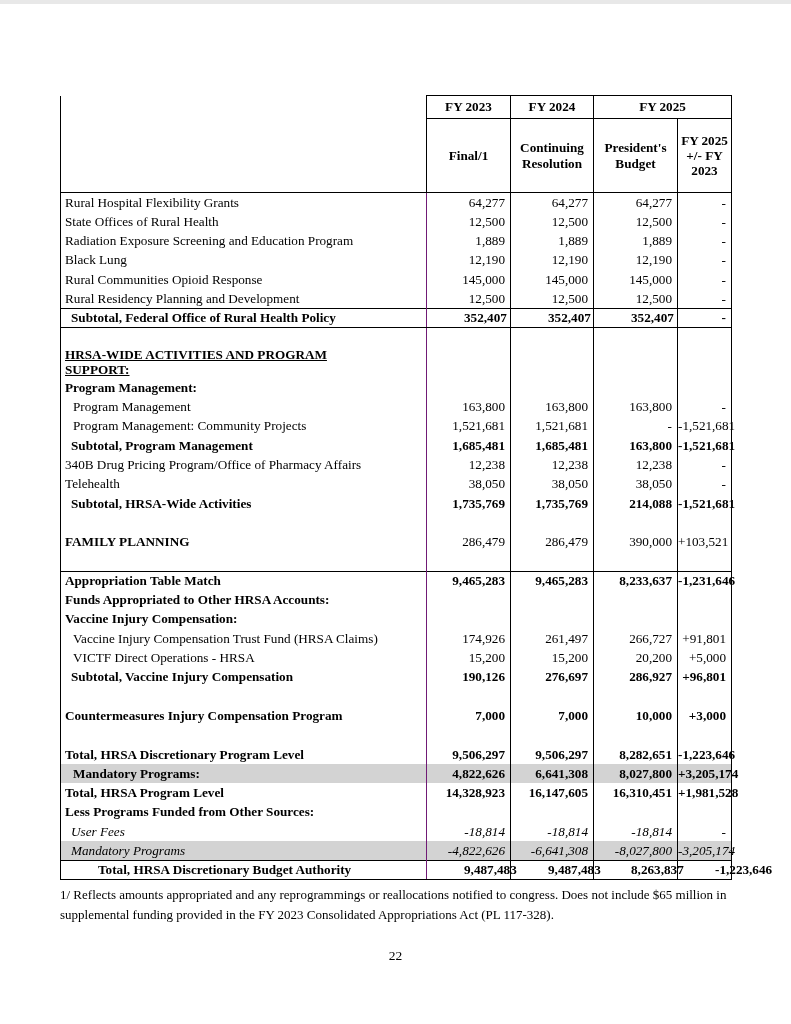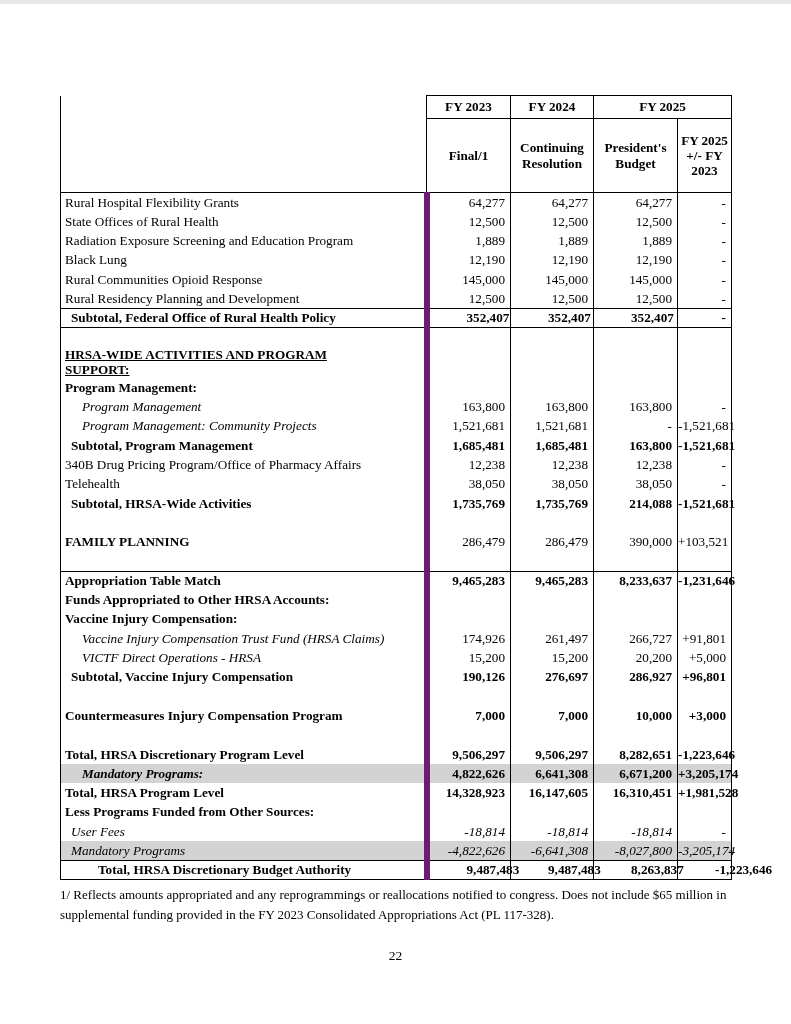--- a/index.html
+++ b/index.html
@@ -10,22 +10,22 @@
 
   table { border-collapse:collapse; table-layout:fixed; width:671px; font-size:13.2px; }
   th,td { padding:0; vertical-align:middle; }
 
   thead th { font-weight:bold; text-align:center; line-height:1.15; }
   th.lbl-head { border-left:1px solid #000; border-right:1px solid #000; border-bottom:1px solid #000; }
   th.fy { height:23px; border-top:1px solid #000; border-right:1px solid #000; border-bottom:1px solid #000; }
   th.sub { height:74px; border-right:1px solid #000; border-bottom:1px solid #000; padding:2px 1px; }
 
   tbody td { height:19.3px; line-height:1.18; }
-  td.lbl { border-left:1px solid #000; border-right:6px solid #701a75; padding-left:4px; white-space:nowrap; }
-  td.lbl.ind1 { padding-left:21px;font-style:italic; }
+  td.lbl { border-left:1px solid #000; border-right:1px solid #701a75; padding-left:4px; white-space:nowrap; }
+  td.lbl.ind1 { padding-left:12px; }
   td.lbl.ind2 { padding-left:10px; }
   td.lbl.wrap { white-space:normal; padding-right:72px; }
   td.num { border-right:1px solid #000; text-align:right; padding-right:5px; white-space:nowrap; }
 
   tr.gray td { background:var(--highlight,#d3d3d3); }
   tr.bt td { border-top:1px solid #000; }
   tr.bb td { border-bottom:1px solid #000;padding-left:37px; }
 
   .s-n { font-weight:normal; }
   .s-b { font-weight:bold; }
@@ -264,21 +264,21 @@
             <td class="lbl s-b">Total, HRSA Discretionary Program Level</td>
             <td class="num s-b">9,506,297</td>
             <td class="num s-b">9,506,297</td>
             <td class="num s-b">8,282,651</td>
             <td class="num s-b">-1,223,646</td>
           </tr>
           <tr class="gray">
             <td class="lbl s-b ind1">Mandatory Programs:</td>
             <td class="num s-b">4,822,626</td>
             <td class="num s-b">6,641,308</td>
-            <td class="num s-b">6,671,200</td>
+            <td class="num s-b">8,027,800</td>
             <td class="num s-b">+3,205,174</td>
           </tr>
           <tr>
             <td class="lbl s-b">Total, HRSA Program Level</td>
             <td class="num s-b">14,328,923</td>
             <td class="num s-b">16,147,605</td>
             <td class="num s-b">16,310,451</td>
             <td class="num s-b">+1,981,528</td>
           </tr>
           <tr>

